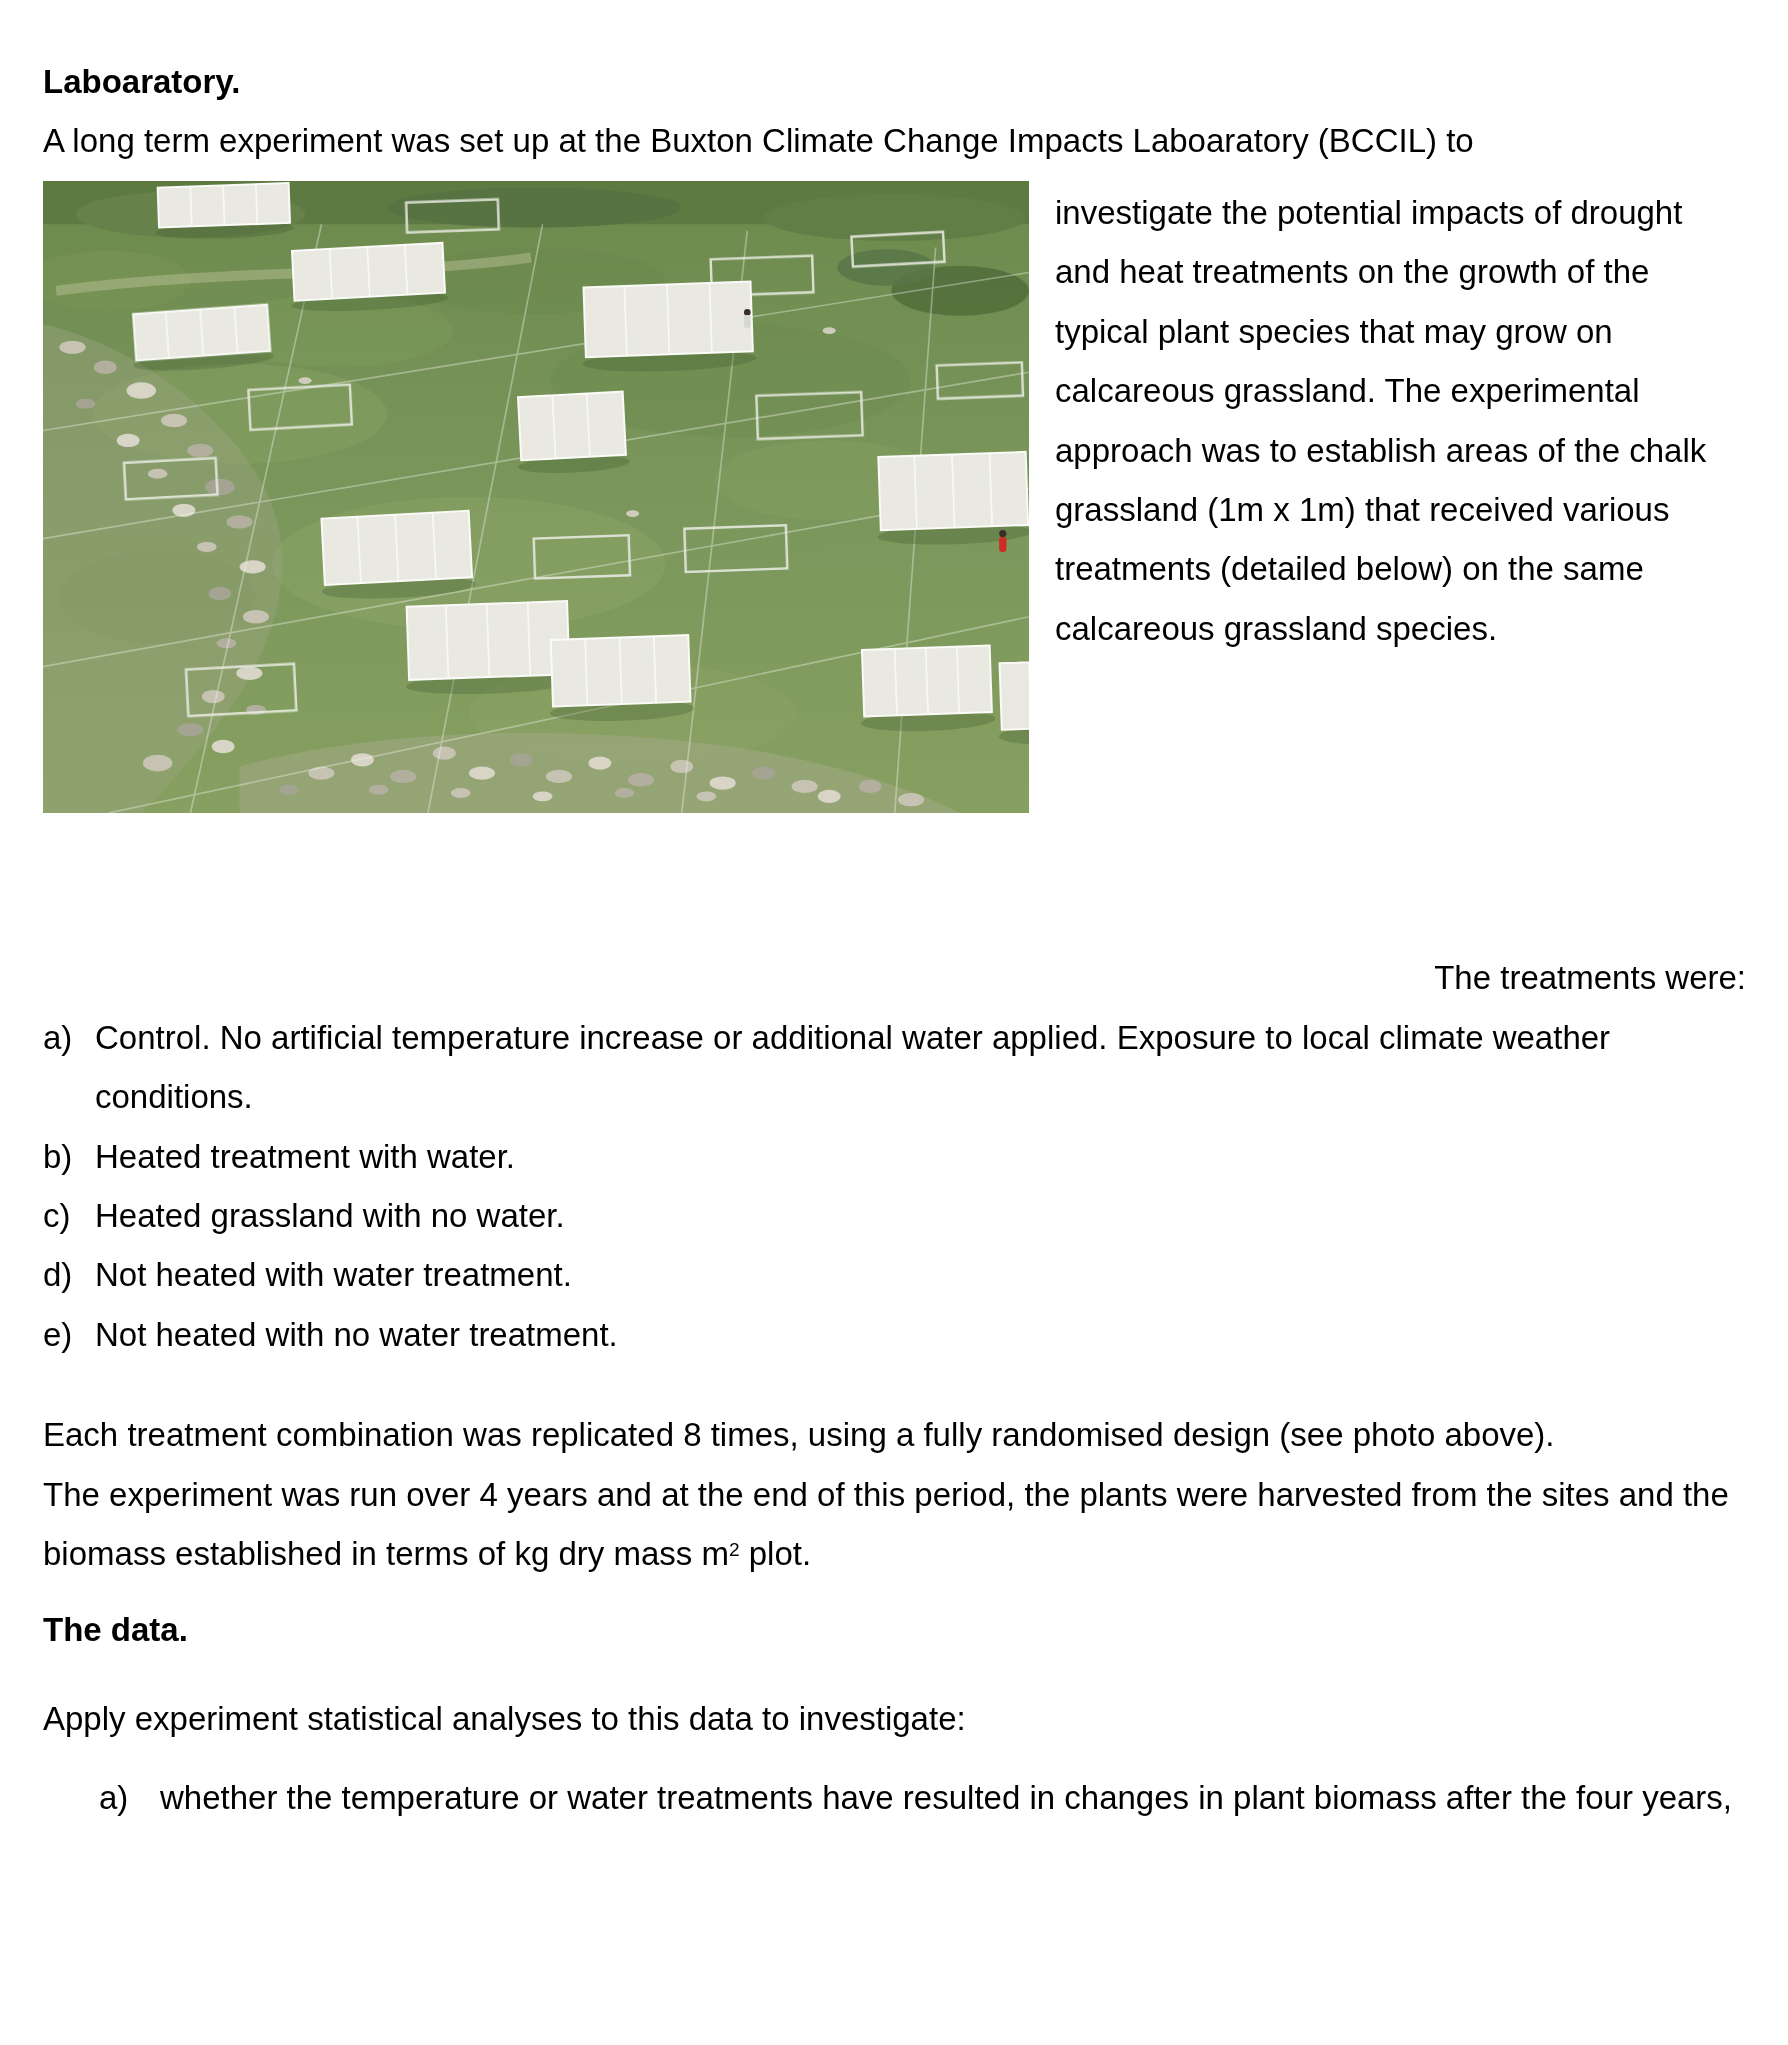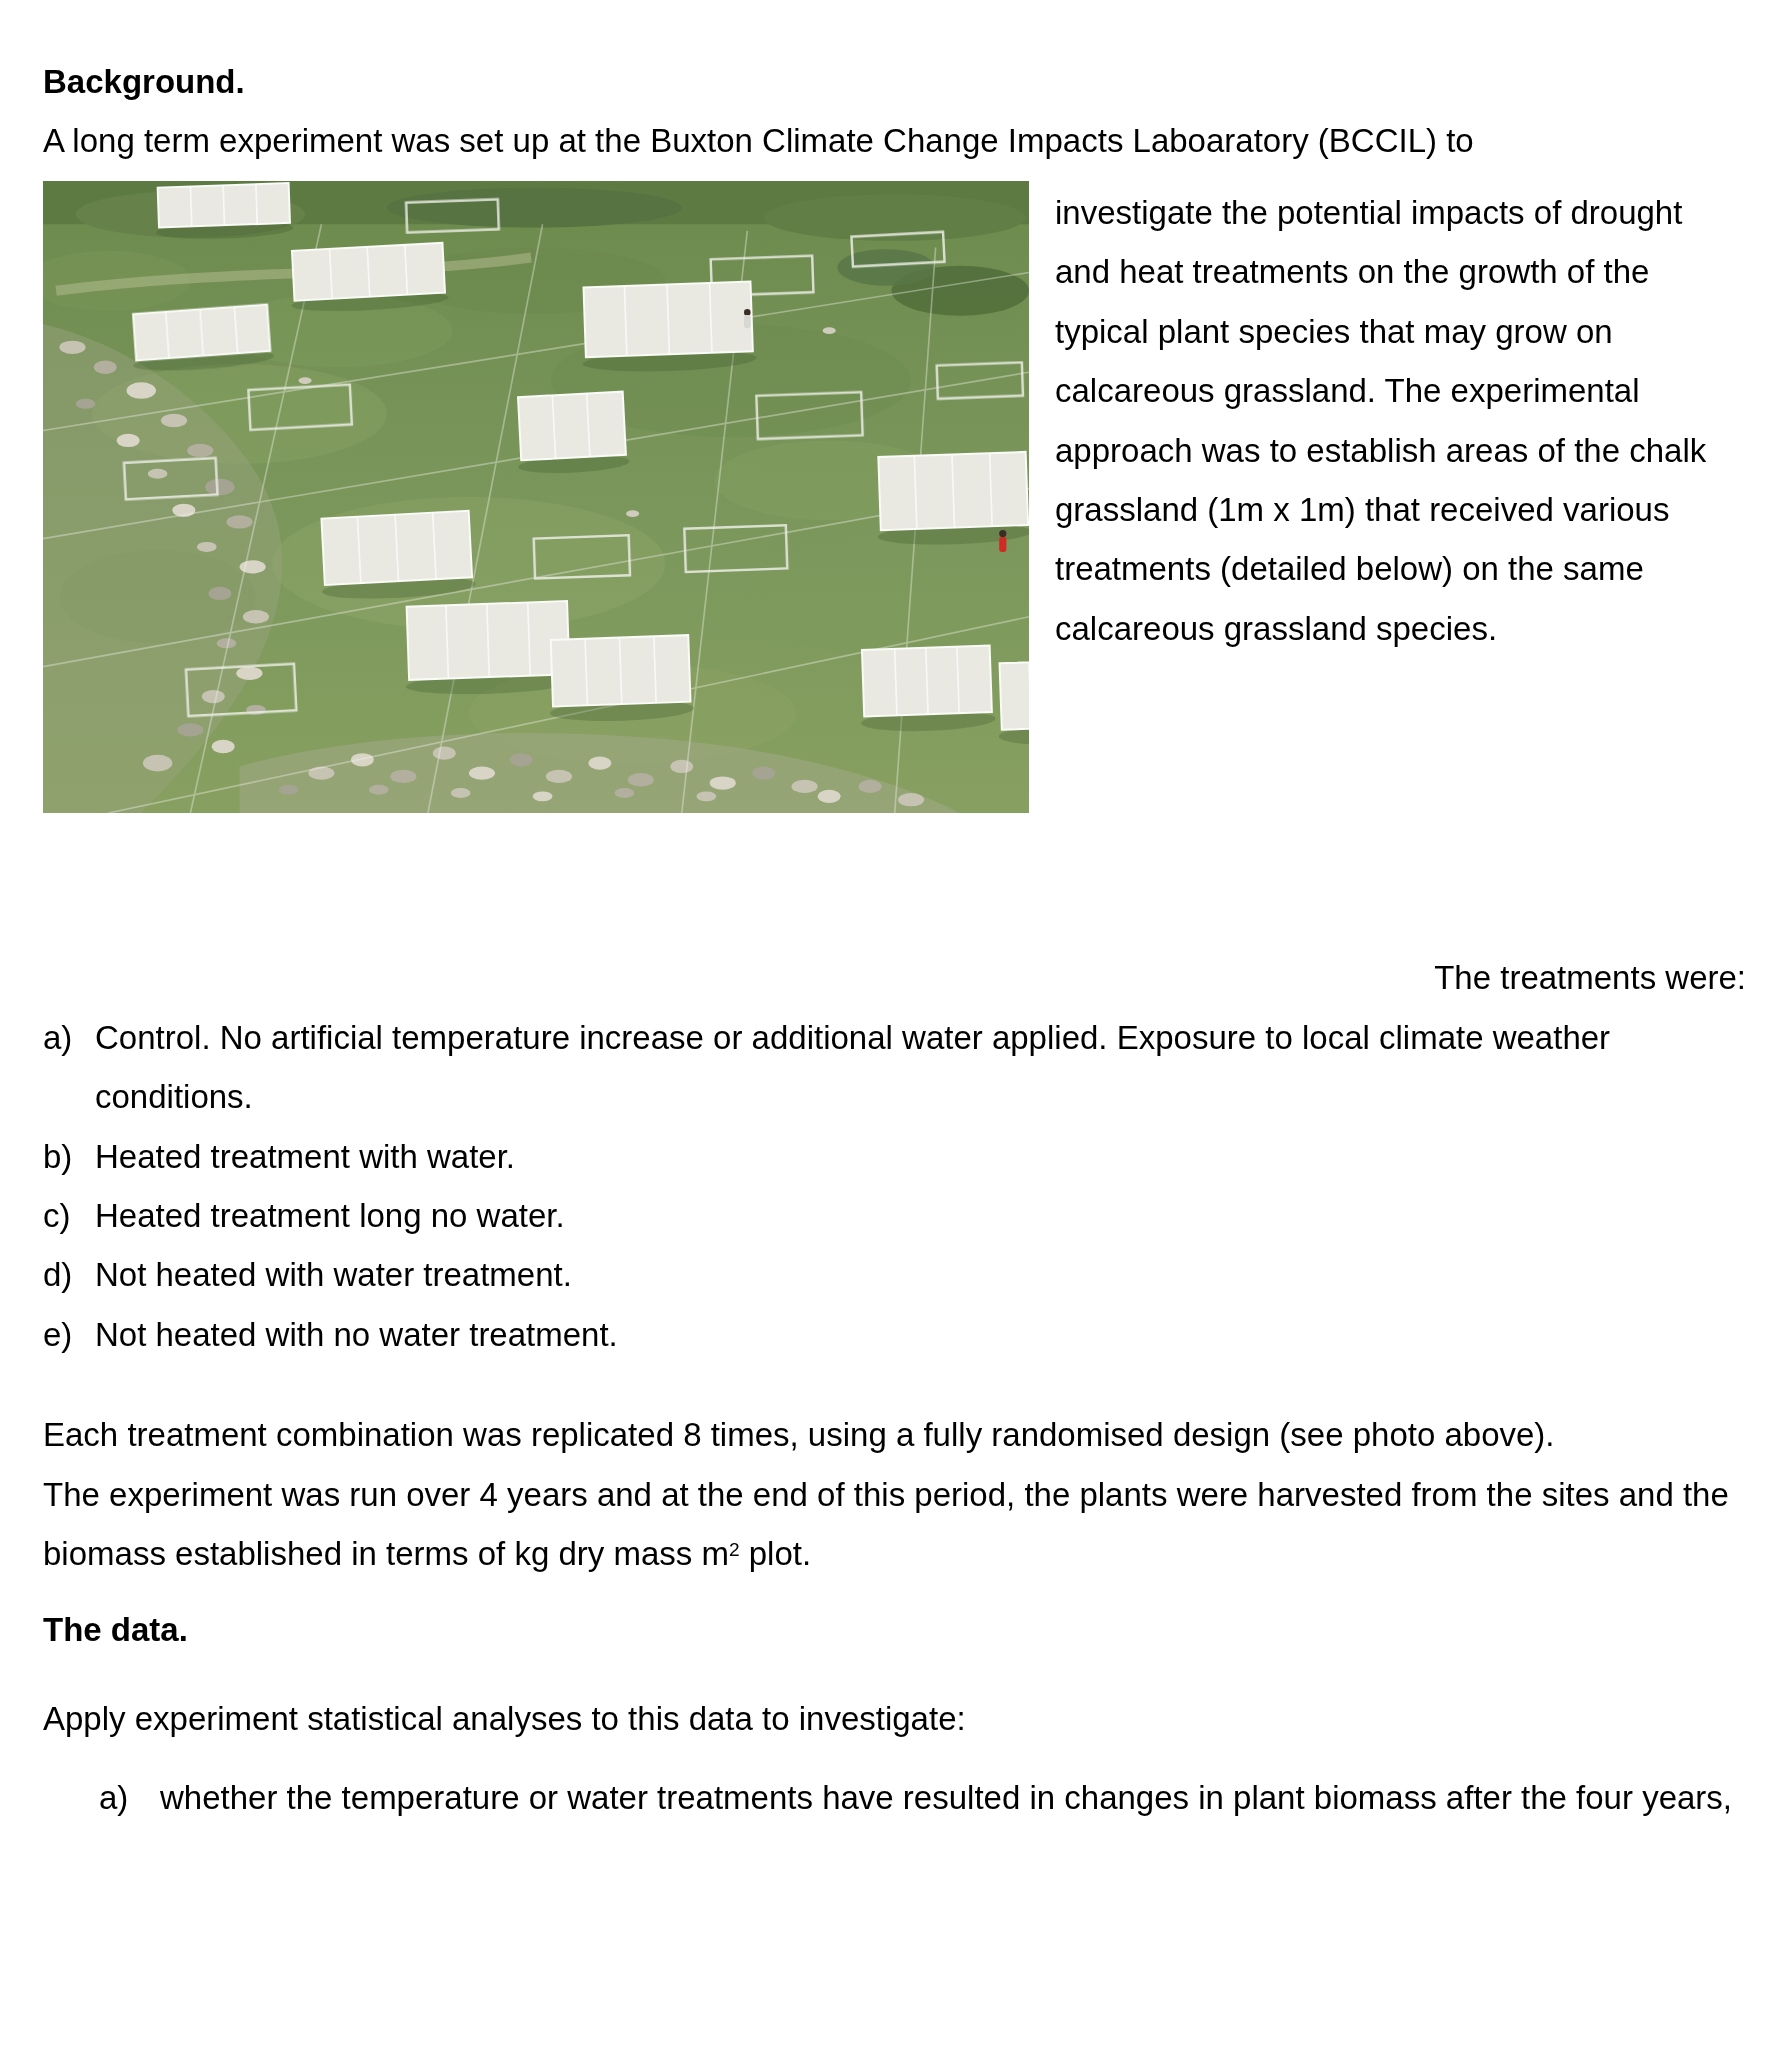--- a/index.html
+++ b/index.html
@@ -58,21 +58,21 @@
 
   .list-analysis { margin-top:19.6px; padding-left:56px; }
   .list-analysis .lbl { flex:0 0 61px; }
 </style>
 </head>
 <body>
 
 <div class="page">
 
 
-  <p class="h">Background.</p>
+  <p class="h">Laboaratory.</p>
   <p>A long term experiment was set up at the Buxton Climate Change Impacts Laboaratory (BCCIL) to</p>
 
   <div class="photo-wrap">
     <div class="photo" role="img" aria-label="Aerial photograph of the Buxton grassland experiment showing randomised plots, white shelter frames and marking tapes on a rocky hillside">
       <svg viewBox="0 0 602 380" preserveAspectRatio="none" xmlns="http://www.w3.org/2000/svg">
         <defs>
           <linearGradient id="gGrass" x1="0" y1="0" x2="0" y2="1">
             <stop offset="0" stop-color="#6d8a4d"></stop>
             <stop offset="0.45" stop-color="#79955a"></stop>
             <stop offset="1" stop-color="#87a061"></stop>
@@ -301,21 +301,21 @@
     <div class="li">
       <span class="lbl">a)</span>
       <span class="txt">Control. No artificial temperature increase or additional water applied. Exposure to local climate weather conditions.</span>
     </div>
     <div class="li">
       <span class="lbl">b)</span>
       <span class="txt">Heated treatment with water.</span>
     </div>
     <div class="li">
       <span class="lbl">c)</span>
-      <span class="txt">Heated treatment long no water.</span>
+      <span class="txt">Heated grassland with no water.</span>
     </div>
     <div class="li">
       <span class="lbl">d)</span>
       <span class="txt">Not heated with water treatment.</span>
     </div>
     <div class="li">
       <span class="lbl">e)</span>
       <span class="txt">Not heated with no water treatment.</span>
     </div>
   </div>

